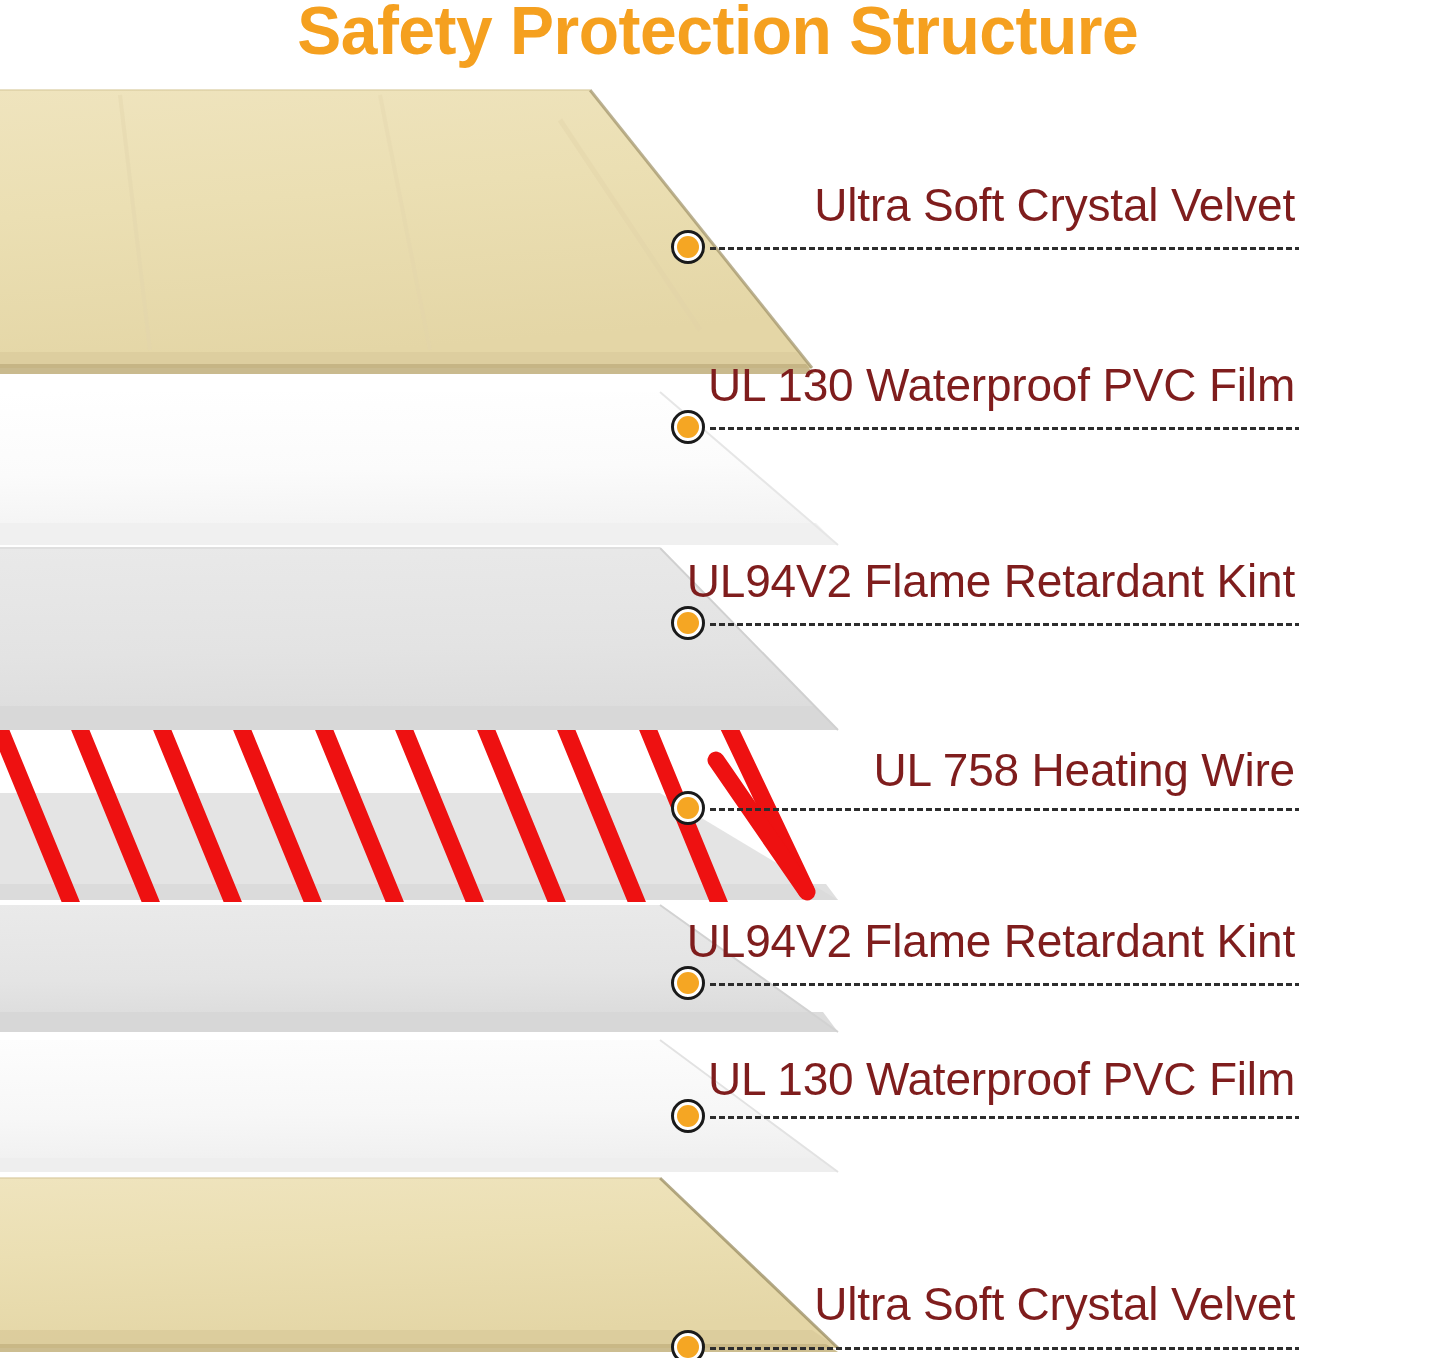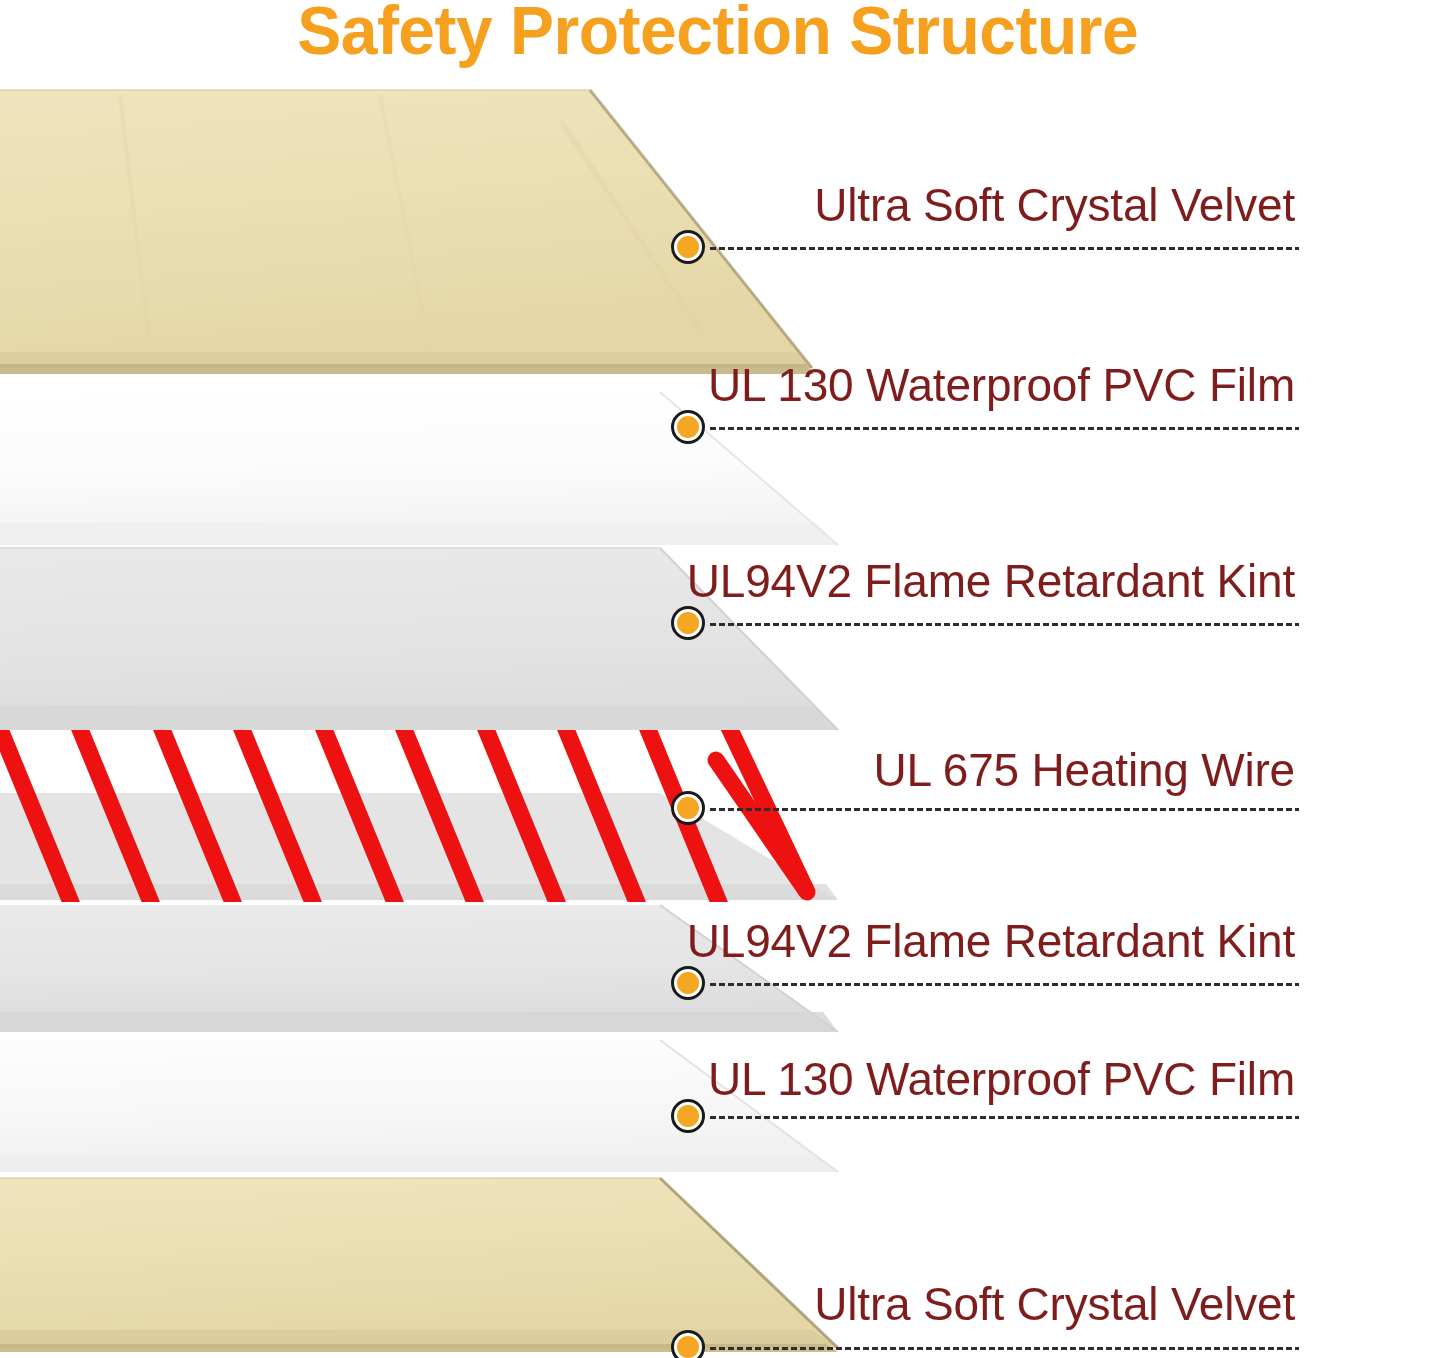--- a/index.html
+++ b/index.html
@@ -205,21 +205,21 @@
   <div class="dot" style="left:671px; top:410px;"></div>
   <div class="leader" style="left:710px; top:427px; width:735px;"></div>
   <div class="lbl" style="top:362px;">UL 130 Waterproof PVC Film</div>
 
   <div class="dot" style="left:671px; top:606px;"></div>
   <div class="leader" style="left:710px; top:623px; width:735px;"></div>
   <div class="lbl" style="top:558px;">UL94V2 Flame Retardant Kint</div>
 
   <div class="dot" style="left:671px; top:791px;"></div>
   <div class="leader" style="left:710px; top:808px; width:735px;"></div>
-  <div class="lbl" style="top:747px;">UL 675 Heating Wire</div>
+  <div class="lbl" style="top:747px;">UL 758 Heating Wire</div>
 
   <div class="dot" style="left:671px; top:966px;"></div>
   <div class="leader" style="left:710px; top:983px; width:735px;"></div>
   <div class="lbl" style="top:918px;">UL94V2 Flame Retardant Kint</div>
 
   <div class="dot" style="left:671px; top:1099px;"></div>
   <div class="leader" style="left:710px; top:1116px; width:735px;"></div>
   <div class="lbl" style="top:1056px;">UL 130 Waterproof PVC Film</div>
 
   <div class="dot" style="left:671px; top:1330px;"></div>

